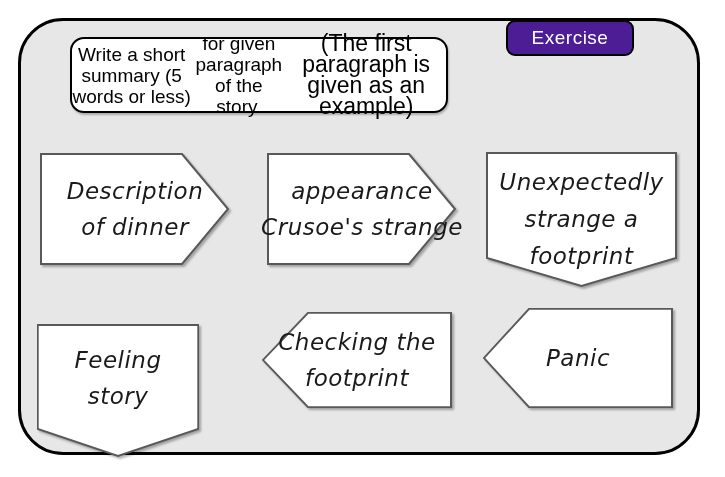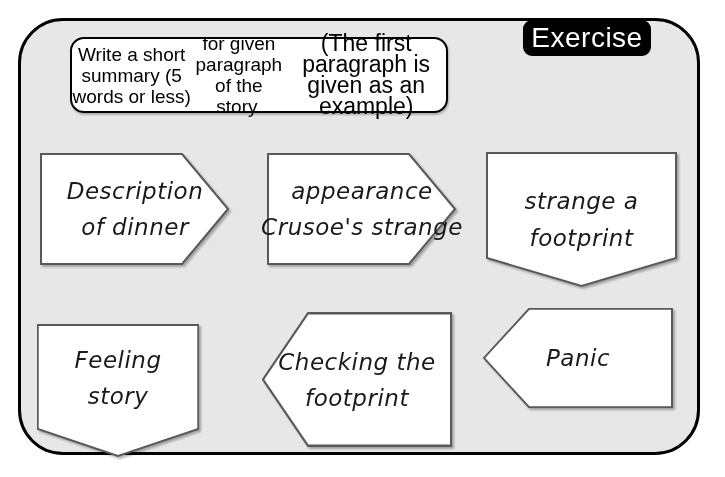--- a/index.html
+++ b/index.html
@@ -17,27 +17,27 @@
     left: 18px; top: 18px;
     width: 682px; height: 437px;
     background: #e7e7e7;
     border: 3px solid #000000;
     border-radius: 45px;
   }
 
   
   .exercise-badge {
     position: absolute;
-    left: 523px; top: 20px;
+    left: 506px; top: 20px;
     width: 128px; height: 36px;
-    background: #000000;
+    background: #4c1d95;
     border: 2px solid #000000;
     border-radius: 9px;
     color: #ffffff;
-    font-size: 28px;
+    font-size: 19px;
     display: flex; align-items: center; justify-content: center;
     z-index: 5;
     letter-spacing: 0.5px;
   }
 
   
   .instruction-box {
     position: absolute;
     left: 70px; top: 37px;
     width: 378px; height: 76px;
@@ -81,21 +81,21 @@
     color: #1a1a1a;
     letter-spacing: 0.5px;
   }
   .shape-label span { white-space: nowrap; }
 
   
   #shape-desc-dinner   { left: 40px;  top: 153px; width: 190px; height: 112px; }
   #shape-crusoe        { left: 267px; top: 153px; width: 190px; height: 112px; }
   #shape-footprint-see { left: 486px; top: 152px; width: 191px; height: 135px; }
   #shape-feeling-calm  { left: 37px;  top: 324px; width: 162px; height: 133px; }
-  #shape-checking      { left: 262px; top: 312px; width: 190px; height: 135px; }
+  #shape-checking      { left: 262px; top: 312px; width: 190px; height: 96px; }
   #shape-panic         { left: 483px; top: 308px; width: 190px; height: 100px; }
 
   
   #shape-feeling-calm .shape-label { padding-bottom: 26px; }
   #shape-footprint-see .shape-label { line-height: 37px; }
 </style>
 </head>
 <body>
 
 <div class="slide-frame"></div>
@@ -128,20 +128,21 @@
     <span>appearance</span>
     <span>Crusoe's strange</span>
   </div>
 </div>
 
 <div class="shape" id="shape-footprint-see">
   <svg viewBox="0 0 191 135" preserveAspectRatio="none">
     <polygon points="1,1 190,1 190,106 95.5,134 1,106"></polygon>
   </svg>
   <div class="shape-label">
+    <span>Unexpectedly</span>
     <span>strange a</span>
     <span>footprint</span>
   </div>
 </div>
 
 <div class="shape" id="shape-feeling-calm">
   <svg viewBox="0 0 190 133" preserveAspectRatio="none">
     <polygon points="1,1 189,1 189,105 95,132 1,105"></polygon>
   </svg>
   <div class="shape-label">

